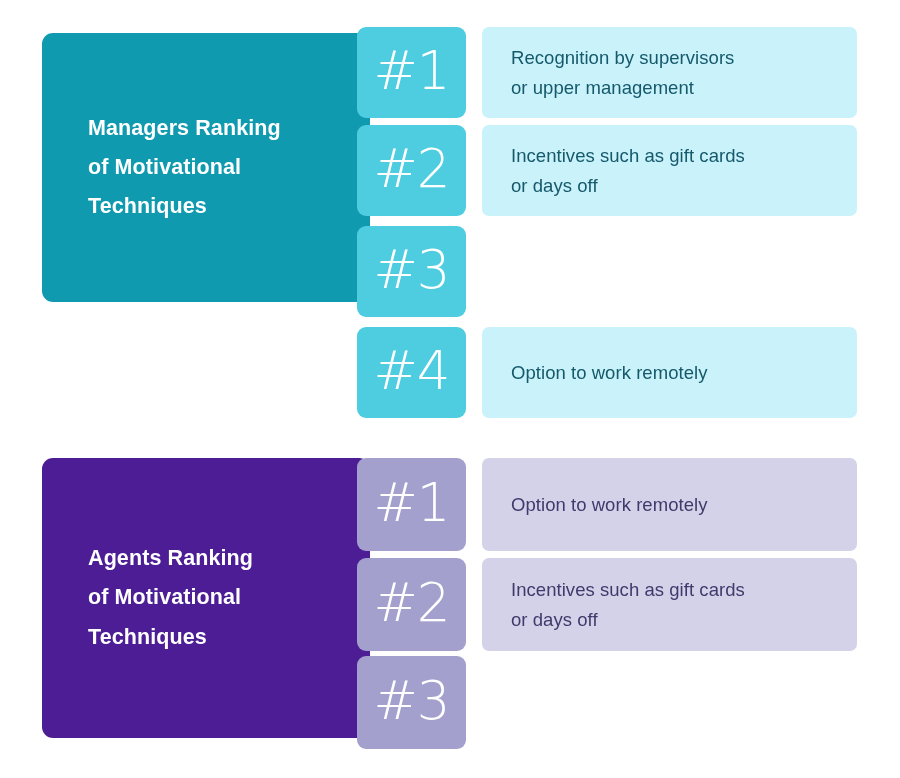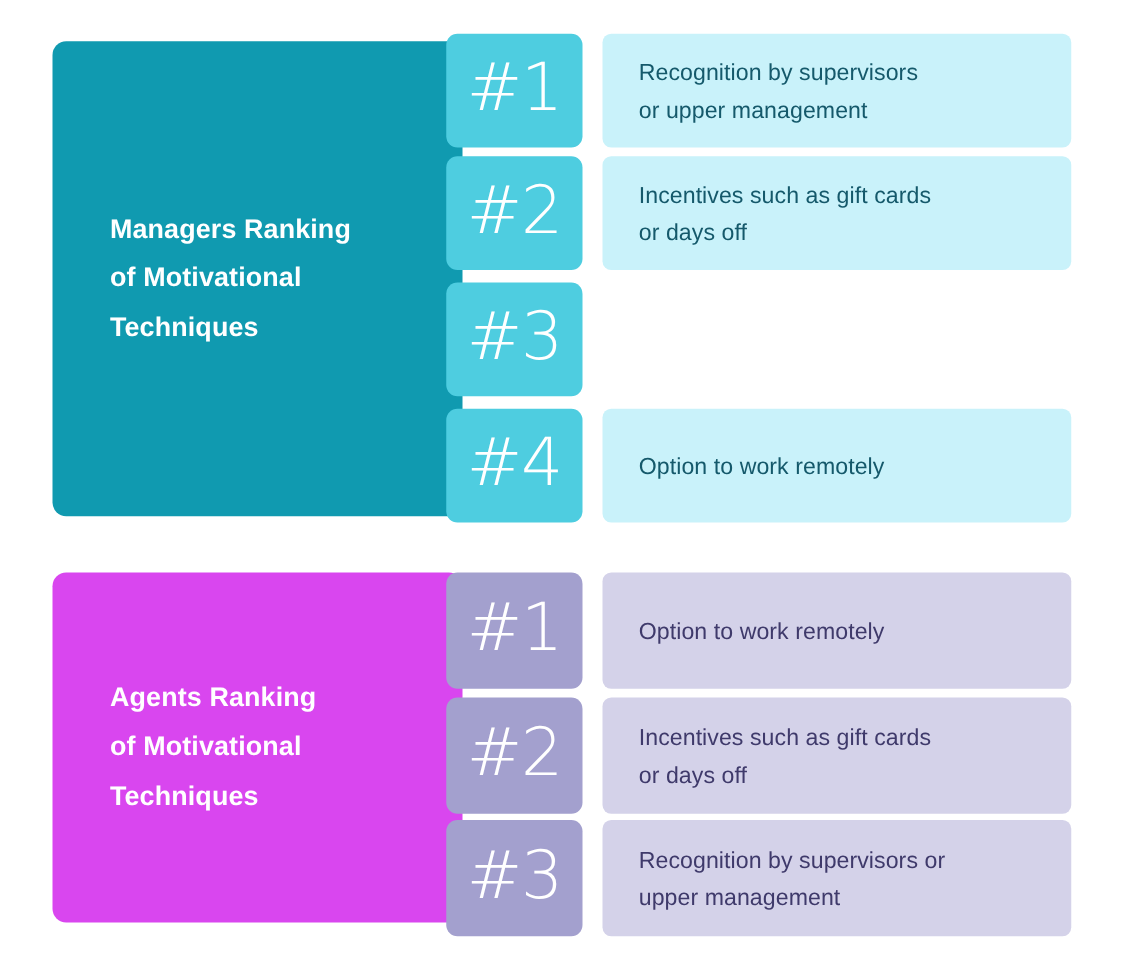--- a/index.html
+++ b/index.html
@@ -38,22 +38,22 @@
     left: 42px;
     width: 328px;
     border-radius: 11px;
     display: flex;
     align-items: center;
     box-sizing: border-box;
     padding-left: 46px;
     padding-right: 18px;
     z-index: 1;
   }
-  .section-teal .title-panel   { top: 33px; height: 380px; background: #109ab0; align-items: center; }
-  .section-purple .title-panel { top: 13px; height: 280px; background: #d946ef; }
+  .section-teal .title-panel   { top: 33px; height: 269px; background: #109ab0; align-items: center; }
+  .section-purple .title-panel { top: 13px; height: 280px; background: #4c1d95; }
 
   .panel-title {
     color: #ffffff;
     font-size: 21.5px;
     font-weight: bold;
     line-height: 1.82;
     letter-spacing: 0.1px;
     white-space: pre-line;
   }
 
@@ -199,22 +199,18 @@
         <div class="desc-card card-purple">
           <span class="desc-text text-purple">Incentives such as gift cards
 or days off</span>
         </div>
       </div>
 
       <div class="row" style="top:211px;height:93px;">
         <div class="rank-badge badge-purple">
           <span class="rank-text">#3</span>
         </div>
-        <div class="desc-card card-purple">
-          <span class="desc-text text-purple">Recognition by supervisors or
-upper management</span>
-        </div>
       </div>
 
     </div>
   </div>
 
 </div>
 
 </body></html>

